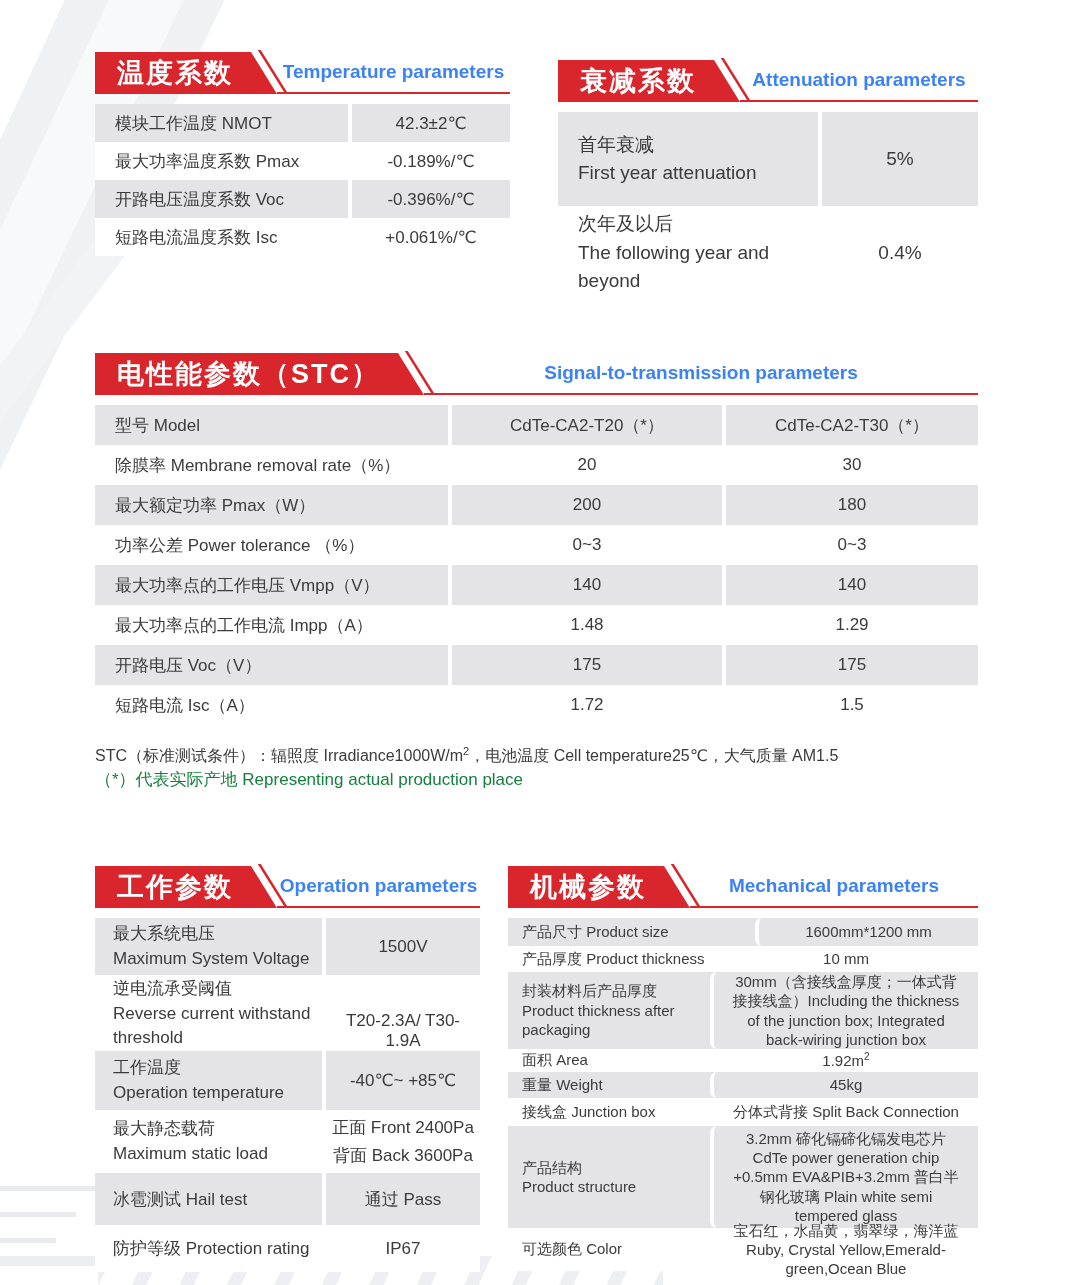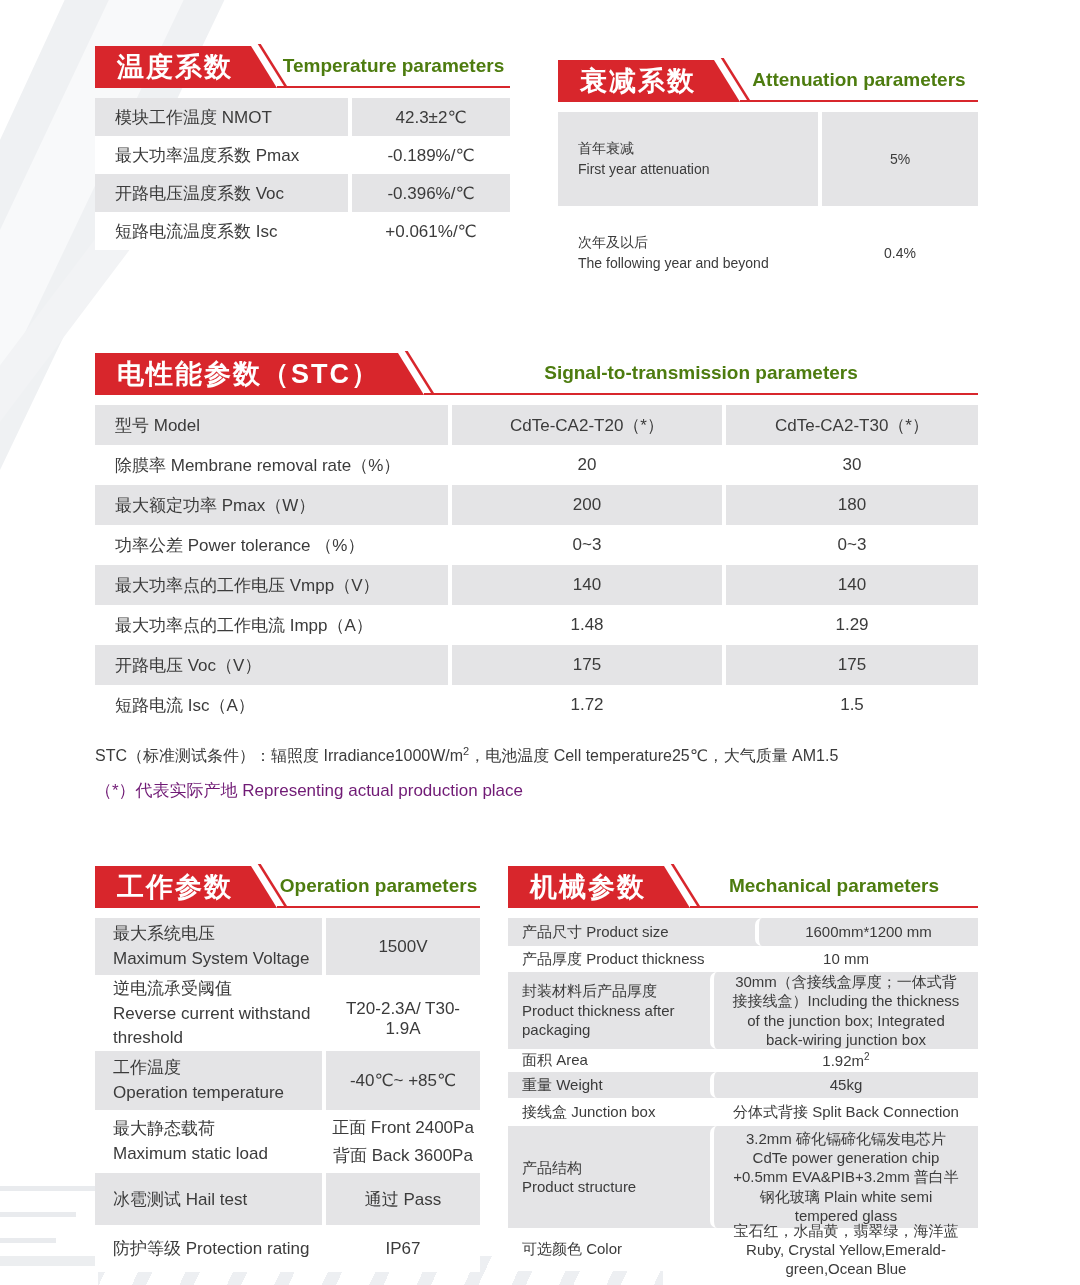--- a/index.html
+++ b/index.html
@@ -22,21 +22,21 @@
   .deco-mid-left{left:-150px;top:350px;width:340px;height:34px;background:#f2f3f5;transform:rotate(-53deg);}
   .deco-stripes-bottom{left:98px;top:1256px;width:565px;height:29px;
     background:repeating-linear-gradient(115deg,#edeff2 0 13px,rgba(255,255,255,0) 13px 43px);}
   .deco-bar-left-1{left:0;top:1186px;width:95px;height:5px;background:#e9ebee;}
   .deco-bar-left-2{left:0;top:1212px;width:76px;height:5px;background:#e9ebee;}
   .deco-bar-left-3{left:0;top:1238px;width:56px;height:5px;background:#e9ebee;}
   .deco-band-left{left:0;top:1256px;width:205px;height:10px;background:#eceef0;}
 
   
   .panel{position:absolute;}
-  .panel-temp{left:95px;top:46px;width:415px;}
+  .panel-temp{left:95px;top:52px;width:415px;}
   .panel-atten{left:558px;top:60px;width:420px;}
   .panel-stc{left:95px;top:353px;width:883px;}
   .footnotes{position:absolute;left:95px;top:744px;width:883px;}
   .panel-op{left:95px;top:866px;width:385px;}
   .panel-mech{left:508px;top:866px;width:470px;}
 
   
   .banner{display:flex;align-items:stretch;height:42px;}
   .banner-block{
     flex:0 0 auto;
@@ -49,46 +49,46 @@
   .banner-tail{
     flex:1;position:relative;
     display:flex;align-items:center;justify-content:center;
     border-bottom:2px solid #d8262c;
   }
   .banner-tail::before{
     content:"";position:absolute;left:7px;bottom:0;
     width:3px;height:42px;background:#d8262c;
     transform:skewX(32deg);transform-origin:bottom left;
   }
-  .banner-en{color:#4d7c0f;font-weight:bold;font-size:19px;white-space:nowrap;}
+  .banner-en{color:#3b82f6;font-weight:bold;font-size:19px;white-space:nowrap;}
 
   
   .tbl{margin-top:10px;}
   .trow{display:flex;align-items:stretch;}
   .r-gray{background:#e4e4e6;}
   .r-white{background:#ffffff;}
   .lbl{display:flex;flex-direction:column;justify-content:center;padding-left:20px;box-sizing:border-box;}
   .val{flex:1;display:flex;flex-direction:column;align-items:center;justify-content:center;
-       text-align:center;border-left:4px solid #fff;box-sizing:border-box;padding:12px 6px;}
+       text-align:center;border-left:4px solid #fff;box-sizing:border-box;padding:0 6px;}
   .lbl .zh,.lbl .en{line-height:1.5;}
 
   .panel-temp .trow{height:38px;font-size:17px;}
   .panel-temp .lbl{flex:0 0 253px;}
 
-  .panel-atten .trow{height:94px;font-size:14px;}
+  .panel-atten .trow{height:94px;font-size:19px;}
   .panel-atten .lbl{flex:0 0 260px;}
 
   .panel-stc .trow{height:40px;font-size:17px;}
   .panel-stc .lbl{flex:0 0 353px;}
   .panel-stc .v1{flex:0 0 274px;}
   .panel-stc .v2{flex:1;}
 
   .footnote-main{font-size:16px;color:#3b3b3b;line-height:1.4;}
   .footnote-main sup{font-size:11px;}
-  .footnote-red{margin-top:11px;font-size:17px;color:#701a75;}
+  .footnote-red{font-size:17px;color:#15803d;}
 
   .panel-op .trow{font-size:17px;}
   .panel-op .lbl{flex:0 0 227px;padding-left:18px;}
   .panel-op .lbl .zh,.panel-op .lbl .en{line-height:1.45;}
   .op-two-line{line-height:1.6;}
 
   .panel-mech .trow{font-size:15px;}
   .panel-mech .lbl{flex:0 0 202px;padding-left:14px;}
   .panel-mech .lbl .zh,.panel-mech .lbl .en{line-height:1.3;}
   .panel-mech .val{line-height:1.28;padding:2px 16px;border-radius:7px;}

